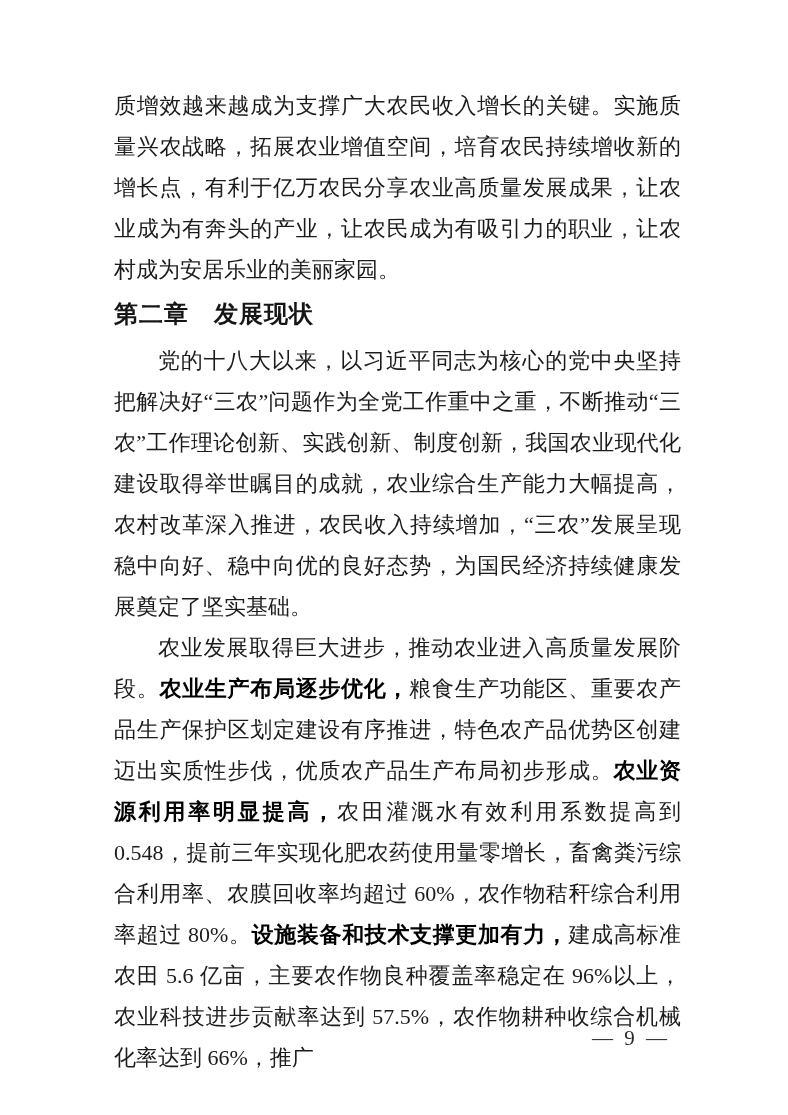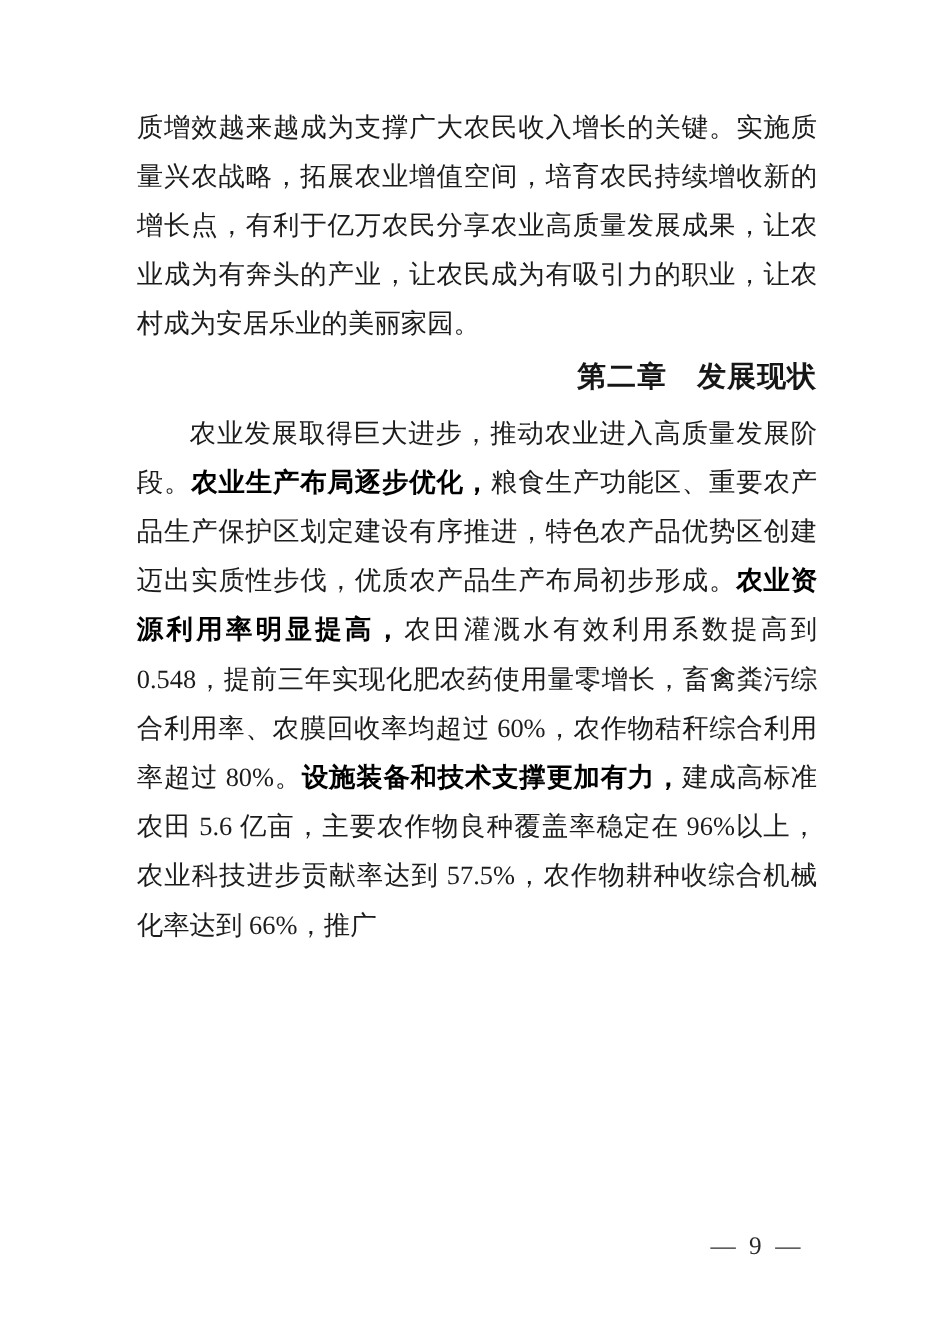--- a/index.html
+++ b/index.html
@@ -28,25 +28,25 @@
     text-justify: inter-ideograph;
   }
   .content p {
     margin: 0;
   }
   .para-indent {
     text-indent: 44px;
   }
   .chapter-heading {
     margin: 5px 0 4px 0;
-    font-family: Liberation Serif, serif;
+    font-family: Liberation Mono, monospace;
     font-size: 24px;
     font-weight: 700;
     line-height: 41px;
-    text-align: right;
+    text-align: left;
     letter-spacing: 1px;
     color: #161616;
   }
   .bold-run {
     font-weight: 700;
     font-family: "Liberation Sans", "DejaVu Sans", sans-serif;
     color: #000000;
   }
   .page-number {
     position: absolute;
@@ -59,16 +59,17 @@
     white-space: nowrap;
   }
 </style>
 </head>
 <body>
 
 <div class="page">
   <div class="content">
     <p class="para">质增效越来越成为支撑广大农民收入增长的关键。实施质量兴农战略，拓展农业增值空间，培育农民持续增收新的增长点，有利于亿万农民分享农业高质量发展成果，让农业成为有奔头的产业，让农民成为有吸引力的职业，让农村成为安居乐业的美丽家园。</p>
     <h1 class="chapter-heading">第二章　发展现状</h1>
+    <p class="para para-indent">党的十八大以来，以习近平同志为核心的党中央坚持把解决好“三农”问题作为全党工作重中之重，不断推动“三农”工作理论创新、实践创新、制度创新，我国农业现代化建设取得举世瞩目的成就，农业综合生产能力大幅提高，农村改革深入推进，农民收入持续增加，“三农”发展呈现稳中向好、稳中向优的良好态势，为国民经济持续健康发展奠定了坚实基础。</p>
     <p class="para para-indent"><span class="normal-run">农业发展取得巨大进步，推动农业进入高质量发展阶段。</span><span class="bold-run">农业生产布局逐步优化，</span><span class="normal-run">粮食生产功能区、重要农产品生产保护区划定建设有序推进，特色农产品优势区创建迈出实质性步伐，优质农产品生产布局初步形成。</span><span class="bold-run">农业资源利用率明显提高，</span><span class="normal-run">农田灌溉水有效利用系数提高到 0.548，提前三年实现化肥农药使用量零增长，畜禽粪污综合利用率、农膜回收率均超过 60%，农作物秸秆综合利用率超过 80%。</span><span class="bold-run">设施装备和技术支撑更加有力，</span><span class="normal-run">建成高标准农田 5.6 亿亩，主要农作物良种覆盖率稳定在 96%以上，农业科技进步贡献率达到 57.5%，农作物耕种收综合机械化率达到 66%，推广</span></p>
   </div>
   <div class="page-number">— 9 —</div>
 </div>
 
 </body></html>

